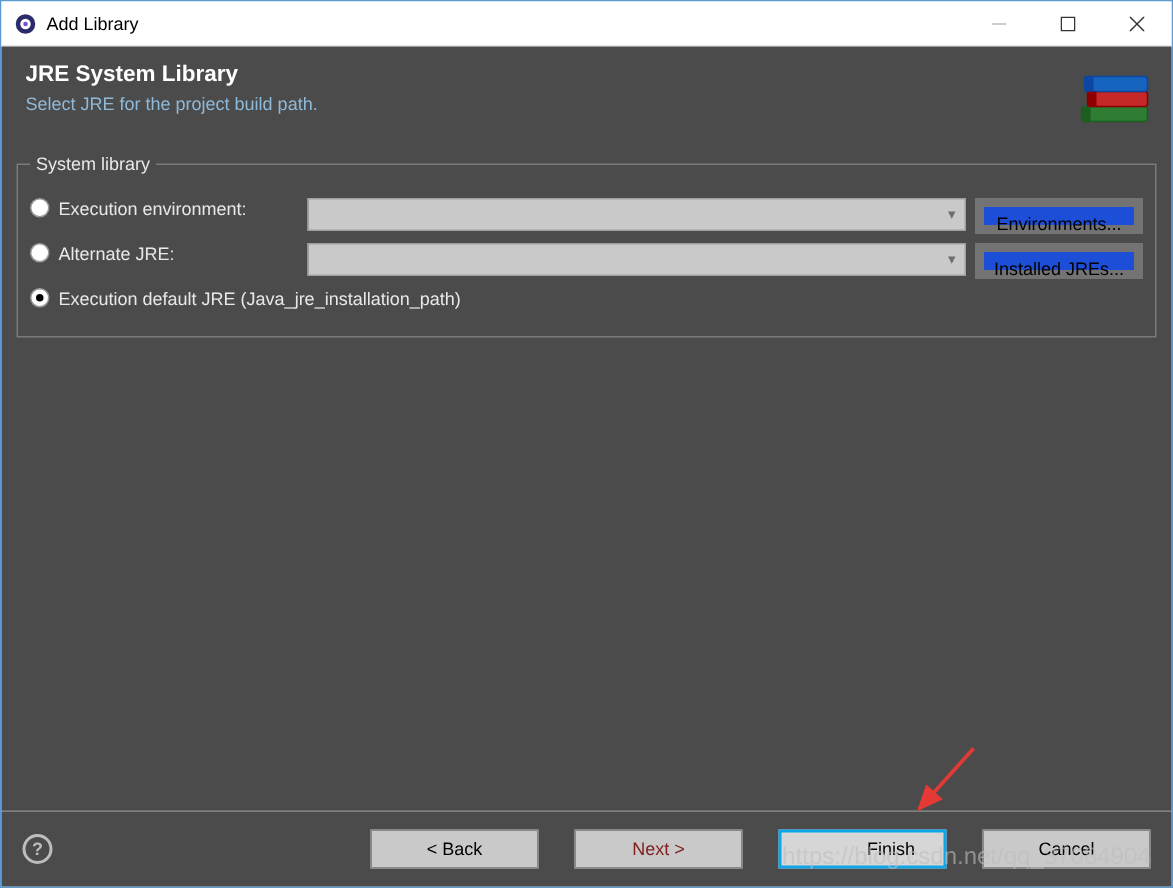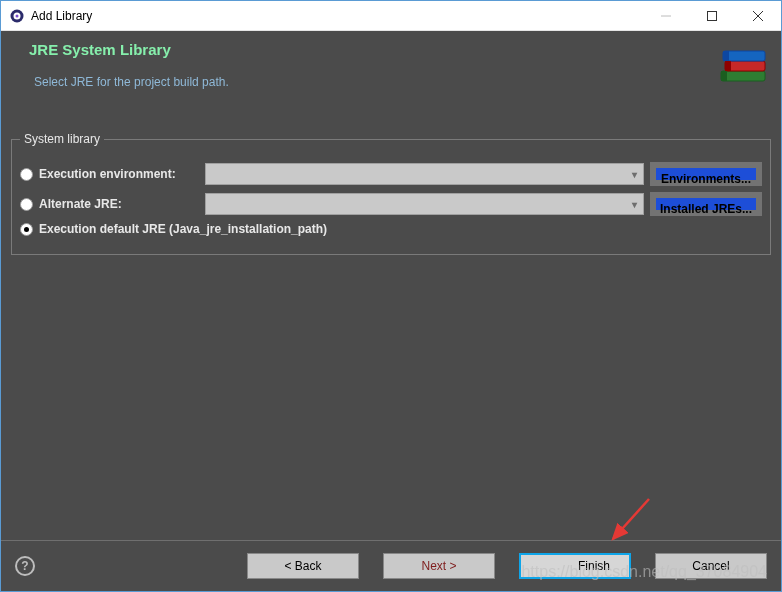--- a/index.html
+++ b/index.html
@@ -6,27 +6,27 @@
   html,body { margin:0; padding:0; font-family: "Segoe UI", Tahoma, sans-serif; font-size:12px; }
   .window { width:782px; height:592px; border:1px solid #5a9bd4; background:#fff; display:flex; flex-direction:column; position:relative; }
   .titlebar { height:30px; background:#fff; display:flex; align-items:center; border-bottom:1px solid #e5e5e5; }
   .titlebar .icon { width:16px; height:16px; margin:0 6px 0 8px; display:flex; align-items:center; justify-content:center; }
   .titlebar .title { flex:0 0 auto; font-size:12px; color:#000; }
   .titlebar .spacer { flex:1; }
   .winbtn { width:46px; height:30px; display:flex; align-items:center; justify-content:center; color:#333; }
   .winbtn.min.disabled { color:#bcbcbc; }
   .banner { background:#4b4b4b; color:#fff; padding:10px 16px 14px 16px; display:flex; position:relative; }
   .banner-text { flex:1; }
-  .banner h1 { margin:0 0 4px 12px; font-size:15px; font-weight:600; color:#86efac; }
-  .banner p { margin:17px; font-size:12px; color:#8fb9d8; }
+  .banner h1 { margin:0 0 4px 0; font-size:15px; font-weight:600; color:#ffffff; }
+  .banner p { margin:0; font-size:12px; color:#8fb9d8; }
   .banner-icon { position:absolute; right:10px; top:6px; }
   .content { flex:1; background:#4b4b4b; padding:12px 10px; overflow:auto; }
   fieldset.syslib { border:1px solid #7a7a7a; margin:0; padding:10px 8px 12px 8px; color:#e8e8e8; }
   fieldset.syslib legend { color:#e8e8e8; padding:0 4px; font-size:12px; }
-  .row { display:flex; align-items:center; margin:6px 0; gap:6px;font-weight:bold; }
+  .row { display:flex; align-items:flex-start; margin:6px 0; gap:6px; }
   .radio { width:13px; height:13px; border-radius:50%; border:1px solid #9a9a9a; background:#fff; flex:0 0 auto; display:flex; align-items:center; justify-content:center; }
   .radio.selected::after { content:""; width:5px; height:5px; border-radius:50%; background:#000; display:block; }
   .radio-label { color:#e8e8e8; font-size:12px; white-space:nowrap; }
   .combo { flex:1; height:22px; background:#c9c9c9; border:1px solid #a0a0a0; display:flex; align-items:center; padding:0 4px; position:relative; }
   .combo .arrow { position:absolute; right:6px; top:50%; transform:translateY(-50%); color:#6e6e6e; font-size:10px; }
   .sidebtn { width:112px; height:24px; background:#1d4ed8; border:6px solid #737373; color:#000; font-size:12px; text-align:center; line-height:22px; flex:0 0 auto; }
   .footer-sep { height:1px; background:#6f6f6f; }
   .footer { height:50px; background:#4b4b4b; display:flex; align-items:center; padding:0 14px; gap:8px; }
   .help { width:20px; height:20px; border:2px solid #bdbdbd; border-radius:50%; color:#bdbdbd; display:flex; align-items:center; justify-content:center; font-weight:bold; font-size:12px; }
   .footer .spacer { flex:1; }

